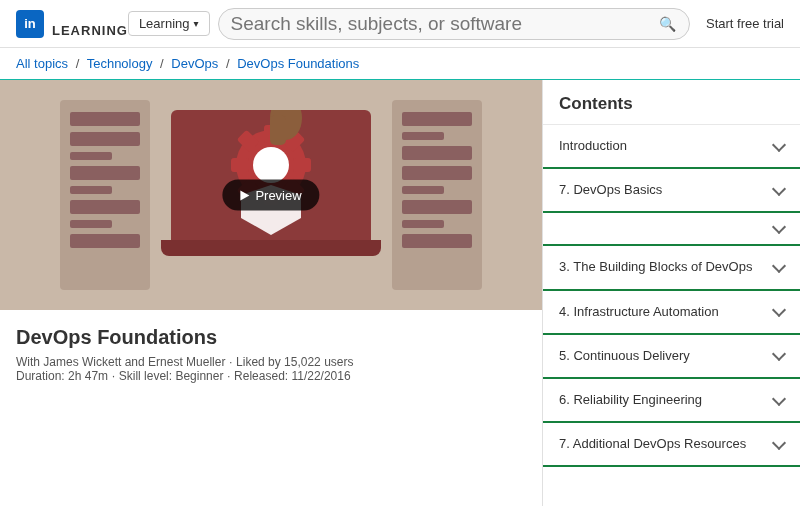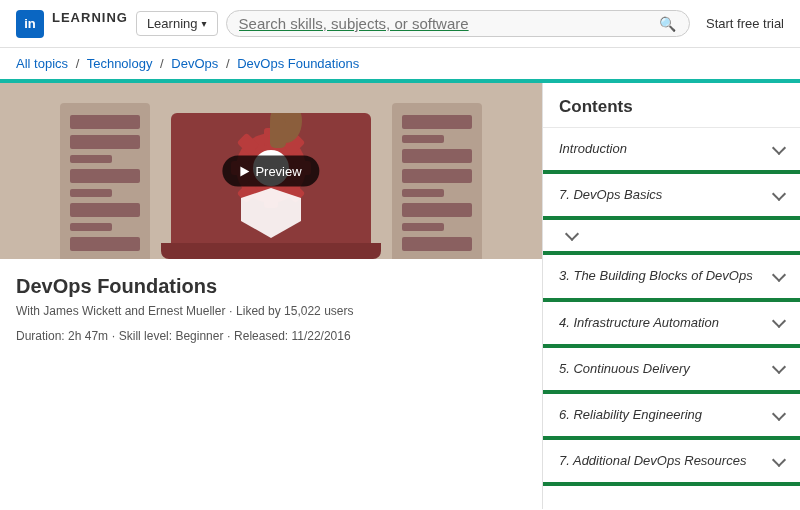--- a/index.html
+++ b/index.html
@@ -4,69 +4,69 @@
   <style>
     * { box-sizing: border-box; margin: 0; padding: 0; }
     body { font-family: -apple-system, BlinkMacSystemFont, 'Segoe UI', Arial, sans-serif; font-size: 14px; color: #333; background: #fff; width: 800px; height: 510px; overflow: hidden; }
 
     
     .header {
       display: flex; align-items: center; padding: 0 16px; height: 48px;
       background: #fff; border-bottom: 1px solid #e0e0e0;
     }
     .logo-area {
-      display: flex; align-items: flex-start; gap: 8px; margin-right: 8px;
+      display: flex; align-items: flex-end; gap: 8px; 
     }
     .linkedin-icon {
       width: 28px; height: 28px; background: #0a66c2; border-radius: 4px;
       display: flex; align-items: center; justify-content: center;
       color: #fff; font-weight: 900; font-size: 13px;
     }
     .logo-text {
       font-size: 13px; font-weight: 600; letter-spacing: 1px; color: #333; text-transform: uppercase;
     }
     .nav-dropdown {
       display: flex; align-items: center; gap: 4px; padding: 4px 10px;
       border: 1px solid #ccc; border-radius: 4px; cursor: pointer;
       font-size: 13px; margin-right: 8px;
     }
     .search-bar {
       flex: 1; display: flex; align-items: center;
       border: 1px solid #ccc; border-radius: 20px; padding: 4px 12px; gap: 8px;
       background: #f8f8f8;
     }
     .search-bar input {
-      border: none; background: transparent; outline: none; flex: 1; font-size: 15px; color: #15803d; text-decoration: underline;
+      border: none; background: transparent; outline: none; flex: 1; font-size: 19px; color: #a16207;
     }
     .search-icon { color: #888; font-size: 14px; }
     .header-actions { display: flex; align-items: center; gap: 12px; margin-left: 16px; }
     .free-trial-link { font-size: 13px; color: #333; cursor: pointer; white-space: nowrap; }
     .sign-in-btn {
       border: 1.5px solid #0a66c2; color: #0a66c2; background: #fff;
       padding: 5px 16px; border-radius: 20px; font-size: 13px; font-weight: 600; cursor: pointer;
     }
 
     
     .breadcrumb {
       padding: 8px 16px; font-size: 13px; color: #0a66c2;
-      border-bottom: 4px solid #14b8a6;
+      border-bottom: 1px solid #14b8a6;
     }
     .breadcrumb a { color: #0a66c2; text-decoration: none; }
     .breadcrumb span { color: #555; margin: 0 4px; }
 
     
     .main-layout {
       display: flex; height: calc(510px - 48px - 36px);
     }
 
     
     .left-content { flex: 1; overflow-y: auto; padding: 0; }
 
     .course-thumbnail {
-      width: 100%; height: 176px; background: #d4c5b8; position: relative;
+      width: 100%; height: 230px; background: #d4c5b8; position: relative;
       overflow: hidden; display: flex; align-items: center; justify-content: center;
     }
 
     
     .illustration {
       width: 100%; height: 100%; position: relative; background: #c9b8a8;
     }
 
     
     .server-left {
@@ -113,21 +113,21 @@
     .play-triangle {
       width: 0; height: 0;
       border-top: 5px solid transparent;
       border-bottom: 5px solid transparent;
       border-left: 9px solid #fff;
     }
 
     
     .course-info { padding: 16px 16px 12px; }
     .course-title { font-size: 20px; font-weight: 700; margin-bottom: 6px; }
-    .course-meta { font-size: 12px; color: #555; margin-bottom: 11px; }
+    .course-meta { font-size: 12px; color: #555; margin-bottom: 0; }
     .course-meta-row2 { font-size: 12px; color: #555; margin-bottom: 14px; }
     .course-actions { display: flex; gap: 12px; }
     .btn-trial {
       background: #0a66c2; color: #fff; border: none;
       padding: 10px 20px; border-radius: 20px; font-size: 13px; font-weight: 600;
       cursor: pointer;
     }
     .btn-buy {
       background: #fff; color: #333; border: 1.5px solid #aaa;
       padding: 10px 20px; border-radius: 20px; font-size: 13px; font-weight: 500;
@@ -138,24 +138,23 @@
     .right-sidebar {
       width: 258px; border-left: 1px solid #e0e0e0; overflow-y: auto;
       background: #fff;
     }
     .contents-title {
       font-size: 17px; font-weight: 700; padding: 14px 16px 10px;
       border-bottom: 1px solid #e8e8e8;
     }
     .contents-list { }
     .contents-item {
-      display: flex; align-items: center; justify-content: flex-start;
-      padding: 12px 16px; border-bottom: 4px solid #15803d;
+      display: flex; align-items: center; justify-content: flex-end;
+      padding: 12px 16px; border-bottom: 2px solid #15803d;
       cursor: pointer;
-      font-style: italic;
     }
     .contents-item-label { font-size: 13px; color: #333; line-height: 1.4; flex: 1; }
     .chevron-down {
       width: 10px; height: 10px; border-right: 2px solid #666; border-bottom: 2px solid #666;
       transform: rotate(45deg); margin-left: 8px; flex-shrink: 0; margin-top: -3px;
     }
   </style>
 </head>
 <body>
 

